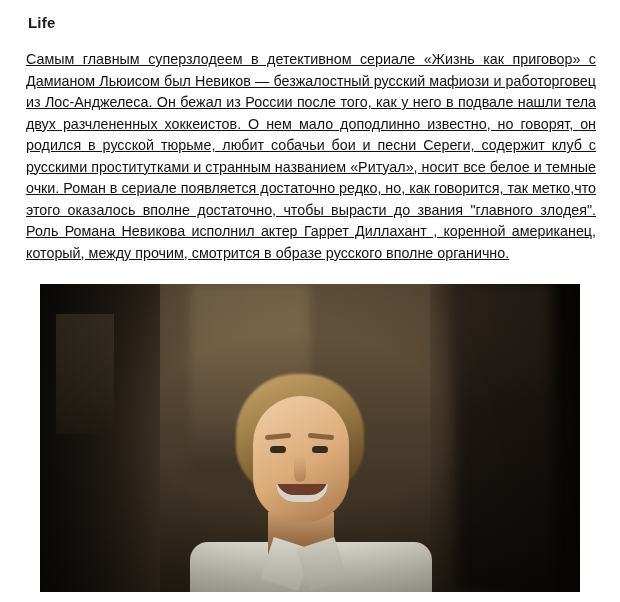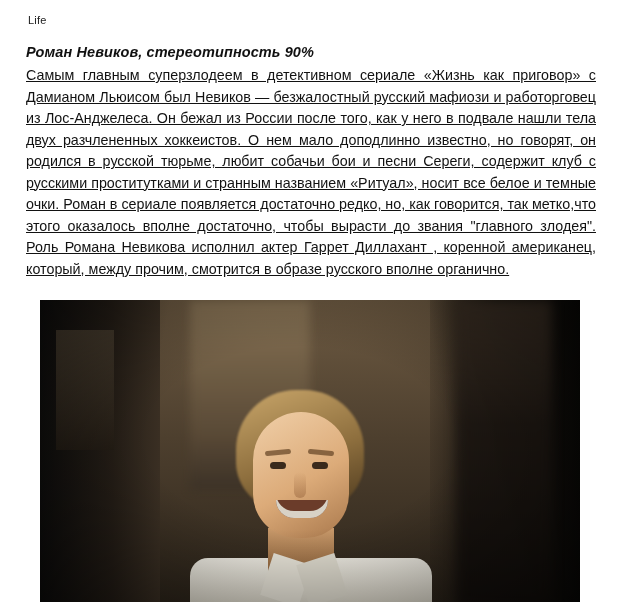--- a/index.html
+++ b/index.html
@@ -15,22 +15,22 @@
     overflow: hidden;
   }
   .page {
     width: 620px;
     height: 602px;
     position: relative;
     box-sizing: border-box;
     padding: 14px 22px 0 26px;
   }
   .site-title {
-    font-size: 11px;
-    font-weight: normal;
+    font-size: 15px;
+    font-weight: bold;
     color: #1a1a1a;
     letter-spacing: 0.2px;
     margin: 0 0 18px 2px;
   }
   .article-heading {
     font-size: 14.5px;
     font-weight: bold;
     font-style: italic;
     color: #111111;
     margin: 0 0 5px 0;
@@ -149,21 +149,20 @@
     background: radial-gradient(ellipse at 48% 45%, rgba(0,0,0,0) 38%, rgba(0,0,0,0.55) 100%);
   }
 </style>
 </head>
 <body>
 
 <div class="page">
 
   <div class="site-title">Life</div>
 
-  <div class="article-heading">Роман Невиков, стереотипность 90%</div>
 
   <p class="article-body">Самым главным суперзлодеем в детективном сериале «Жизнь как приговор» с Дамианом Льюисом был Невиков — безжалостный русский мафиози и работорговец из Лос-Анджелеса. Он бежал из России после того, как у него в подвале нашли тела двух разчлененных хоккеистов. О нем мало доподлинно известно, но говорят, он родился в русской тюрьме, любит собачьи бои и песни Сереги, содержит клуб с русскими проститутками и странным названием «Ритуал», носит все белое и темные очки. Роман в сериале появляется достаточно редко, но, как говорится, так метко,что этого оказалось вполне достаточно, чтобы вырасти до звания "главного злодея". Роль Романа Невикова исполнил актер Гаррет Диллахант , коренной американец, который, между прочим, смотрится в образе русского вполне органично.</p>
 
   <div class="photo-wrap">
     <div class="photo" title="Мужчина со светлыми волосами в белой рубашке улыбается">
       <div class="ph-bg"></div>
       <div class="ph-wallL"></div>
       <div class="ph-midfig"></div>
       <div class="ph-darkR"></div>
       <div class="ph-blurFig"></div>

